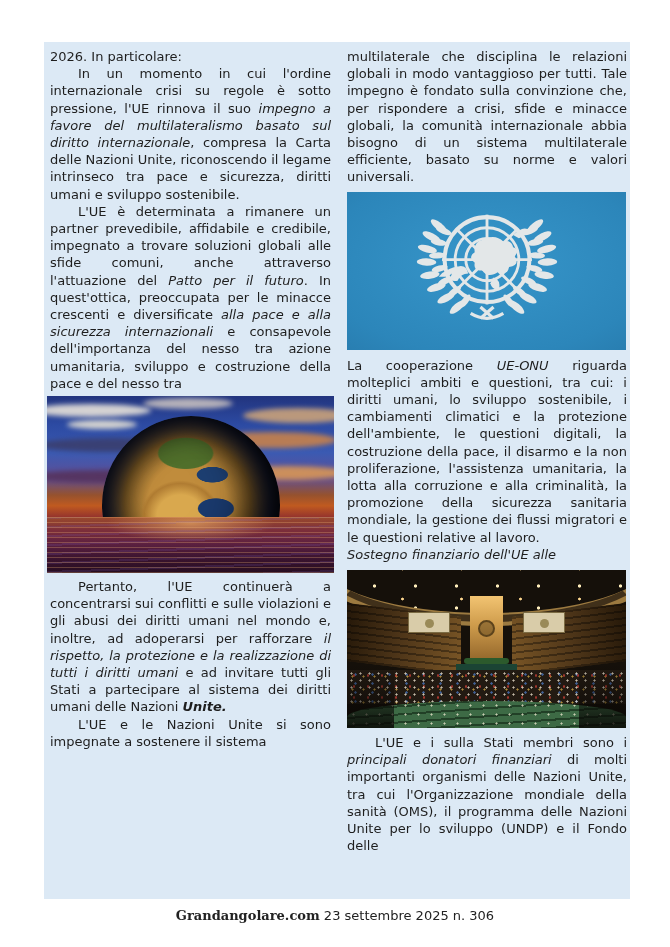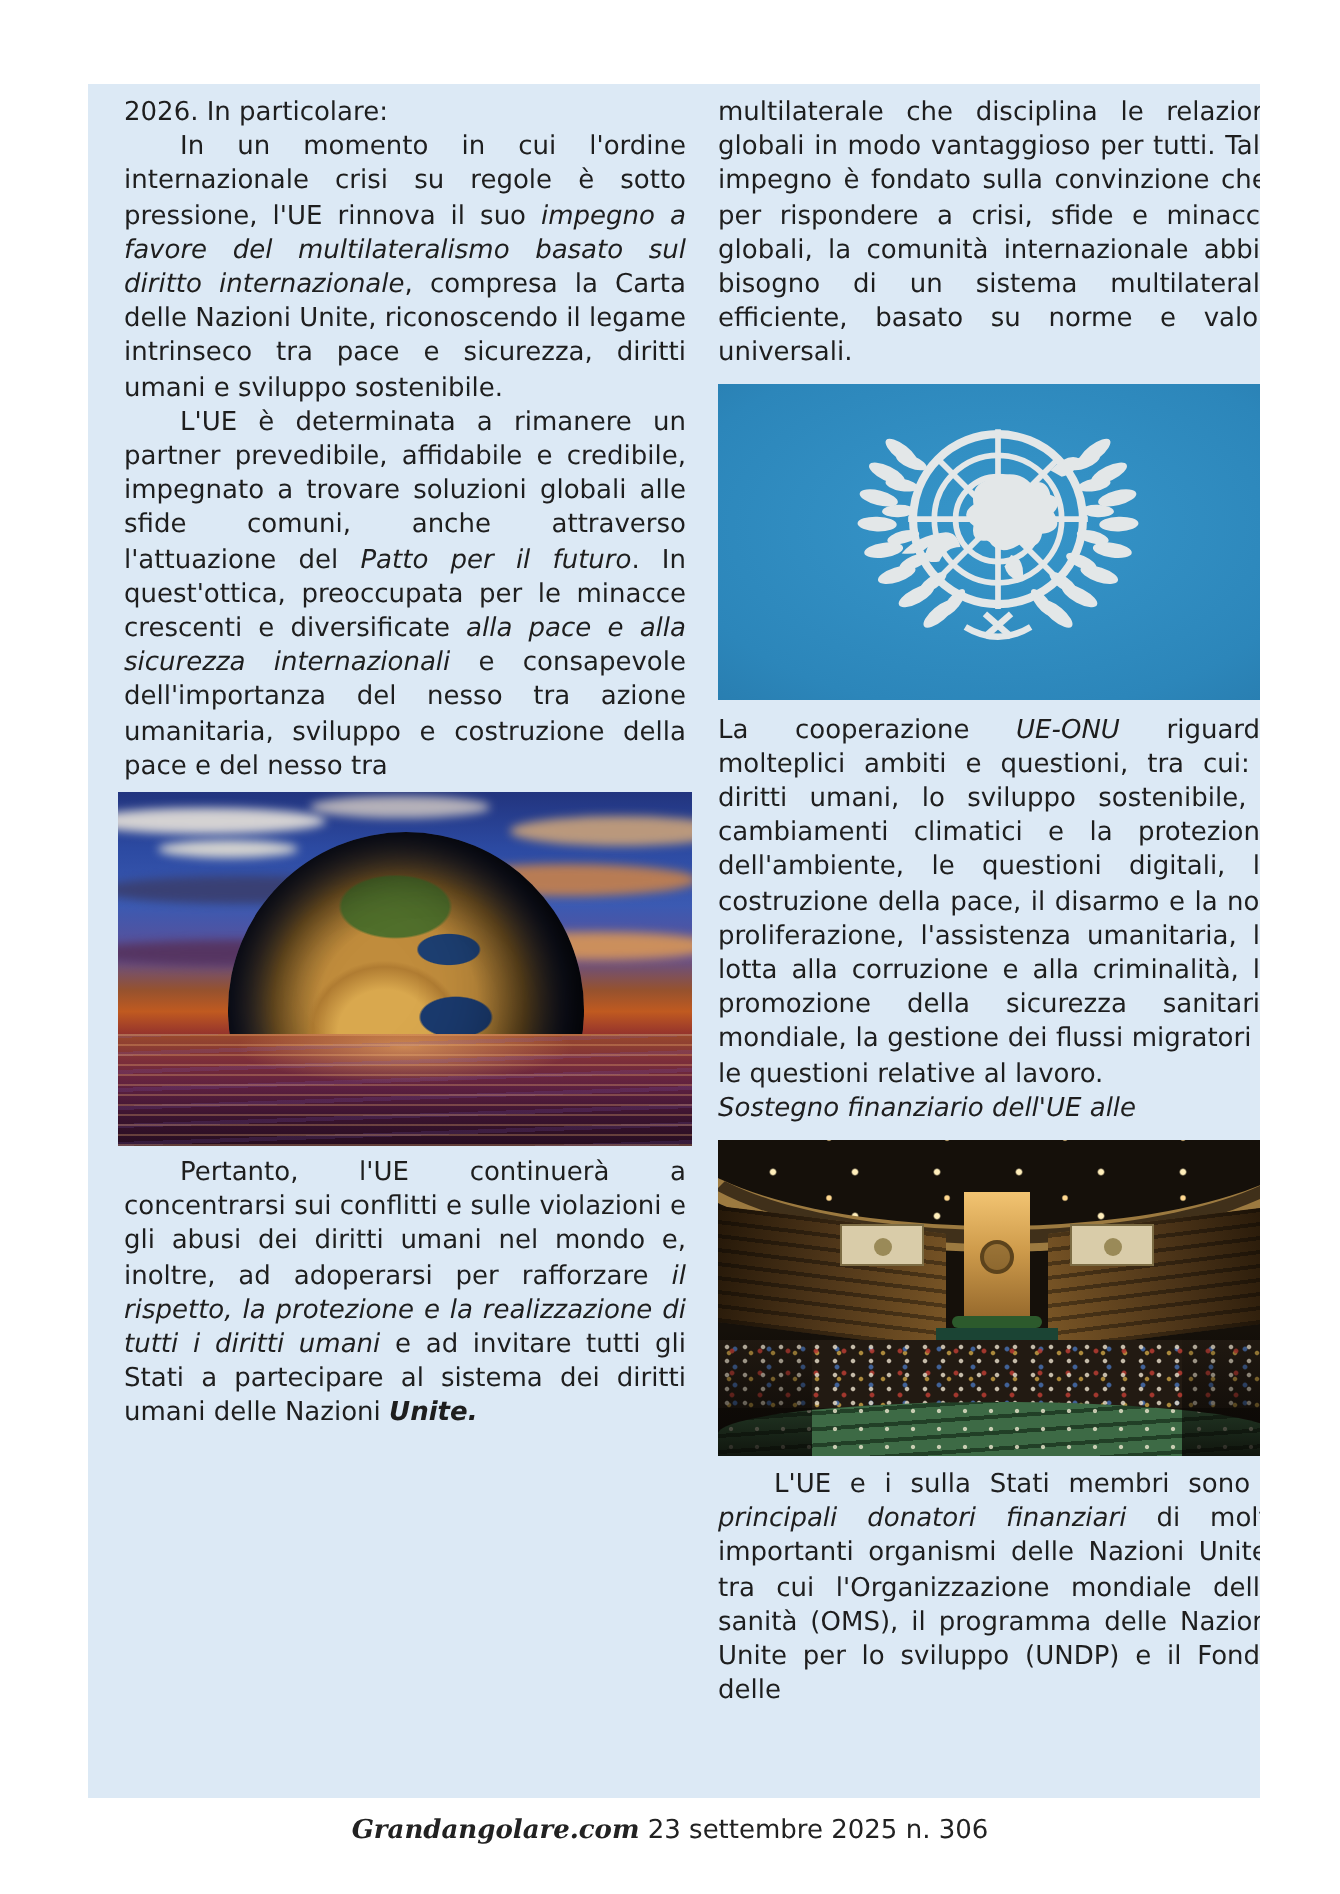--- a/index.html
+++ b/index.html
@@ -7,21 +7,21 @@
     width:670px; height:947px; background:#ffffff;
     font-family:"DejaVu Sans", sans-serif; color:#1e1e1e;
     -webkit-font-smoothing:antialiased;
   }
   .sheet { position:relative; width:670px; height:947px; background:#ffffff; overflow:hidden; }
 
   .content {
     position:absolute; left:44px; top:42px; width:586px; height:857px;
     background:#dce9f5; overflow:hidden;
   }
-  .cols { display:flex; gap:16px; padding:6px 3px 0 18px; }
+  .cols { display:flex; gap:16px; padding:6px 3px 0 6px; }
   .col { width:281px; font-size:13px; line-height:17.2px; text-align:justify; }
   .col-right { width:280px; }
   .col p { margin:0; }
   .ind { text-indent:28px; }
   .it { font-style:italic;margin-top:48px; }
   .bi { font-weight:bold; font-style:italic; }
   .heading { font-weight:normal; font-style:italic; }
 
   
   .ph { position:relative; overflow:hidden; display:block; }
@@ -107,21 +107,21 @@
       repeating-linear-gradient(176deg, rgba(15,35,18,.6) 0 2px, transparent 2px 8px);
     background-size:13px 9px, auto;
     border-radius:50% 50% 0 0 / 16px 16px 0 0; }
   .hall .shadeL, .hall .shadeR { position:absolute; bottom:0; width:17%; height:64px;
     background:linear-gradient(0deg, rgba(8,6,4,.85), transparent); }
   .hall .shadeL { left:0; } .hall .shadeR { right:0; }
 
   
   .footer { position:absolute; left:0; top:908px; width:670px; text-align:center;
     font-size:13px; color:#222; }
-  .footer .brand { font-family:"DejaVu Serif", serif; font-weight:bold; font-style:italic; }
+  .footer .brand { font-family:"DejaVu Serif", serif; font-weight:bold; }
 </style>
 </head>
 <body>
 
 <div class="sheet">
   <div class="content">
     <div class="cols">
 
       <div class="col">
         <p><span>2026. In particolare:</span></p>
@@ -136,20 +136,21 @@
           <div class="cloud cl3"></div>
           <div class="cloud cl4"></div>
           <div class="cloud cl5"></div>
           <div class="cloud cl6"></div>
           <div class="cloud cl7"></div>
           <div class="globe"></div>
           <div class="water"></div>
         </div>
 
         <p class="ind"><span>Pertanto, l'UE continuerà a concentrarsi sui conflitti e sulle violazioni e gli abusi dei diritti umani nel mondo e, inoltre, ad adoperarsi per rafforzare </span><span class="it">il rispetto, la protezione e la realizzazione di tutti i diritti umani</span><span> e ad invitare tutti gli Stati a partecipare al sistema dei diritti umani delle Nazioni </span><span class="bi">Unite.</span></p>
+        <p class="ind"><span>L'UE e le Nazioni Unite si sono impegnate a sostenere il sistema</span></p>
       </div>
 
       <div class="col col-right">
         <p><span>multilaterale che disciplina le relazioni globali in modo vantaggioso per tutti. Tale impegno è fondato sulla convinzione che, per rispondere a crisi, sfide e minacce globali, la comunità internazionale abbia bisogno di un sistema multilaterale efficiente, basato su norme e valori universali.</span></p>
 
         <div class="ph flag">
           <svg width="196" height="132" viewBox="0 0 240 160">
             <g stroke="#e3e7e8" fill="none">
               <circle cx="120" cy="66" r="13" stroke-width="3.5"></circle>
               <circle cx="120" cy="66" r="26" stroke-width="3.5"></circle>

